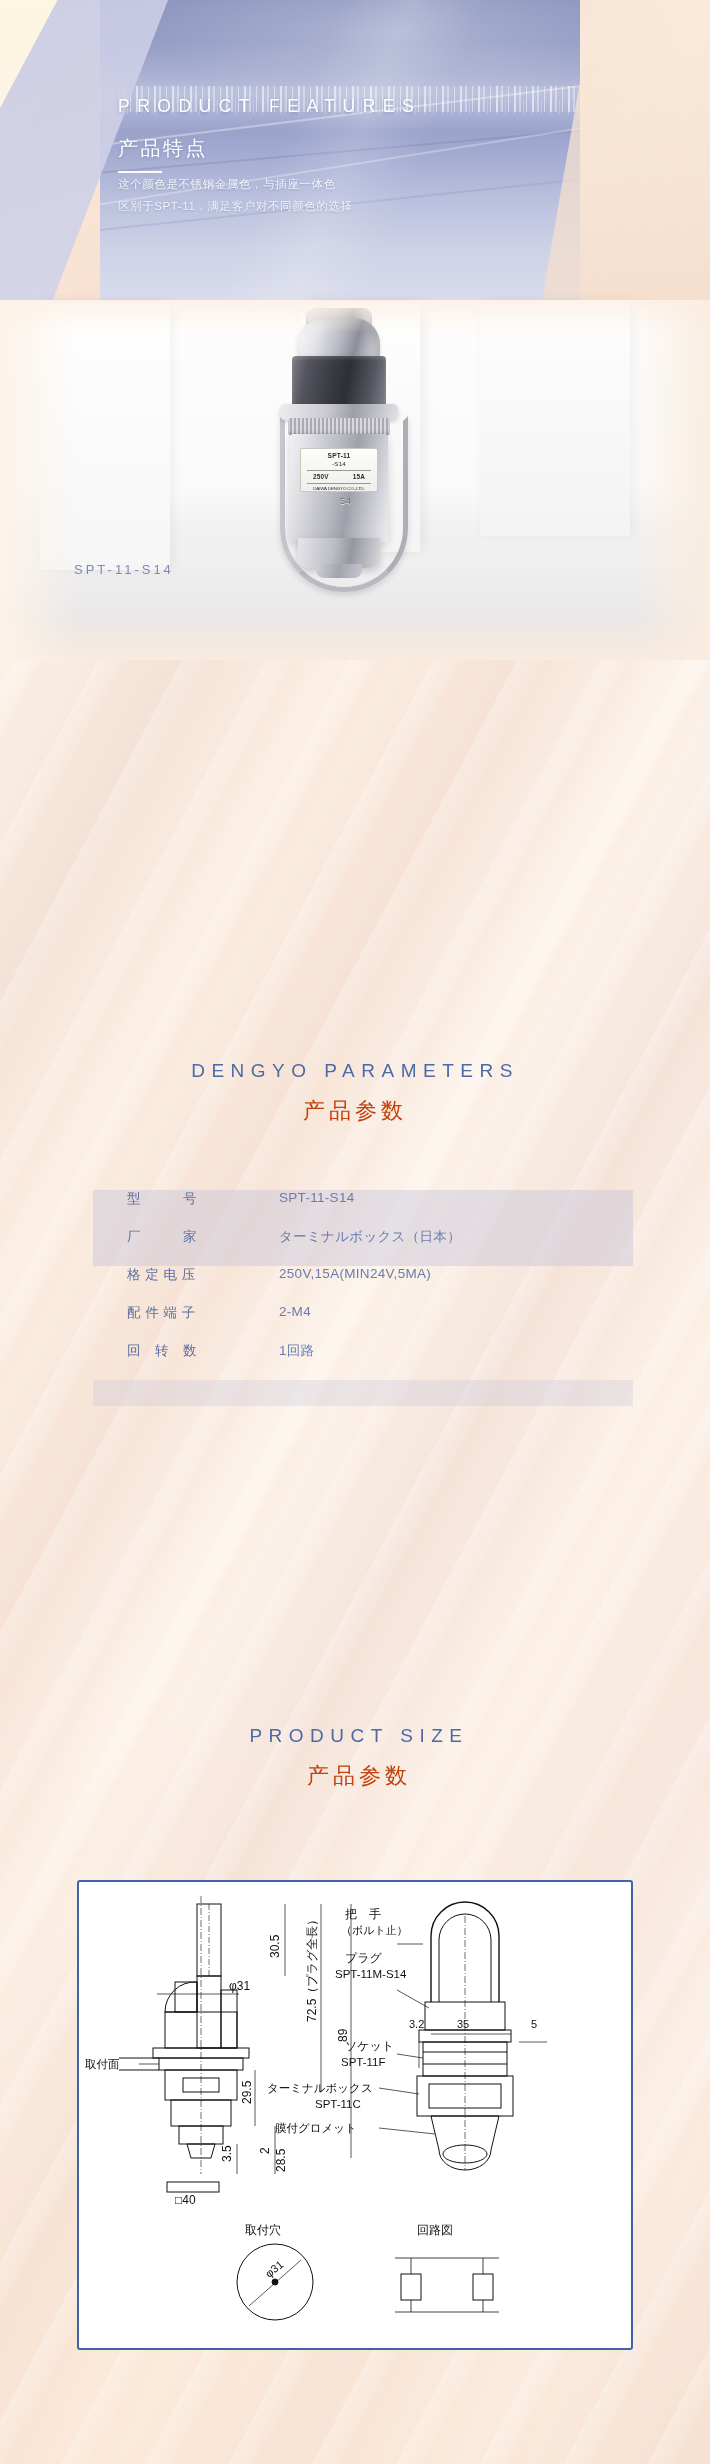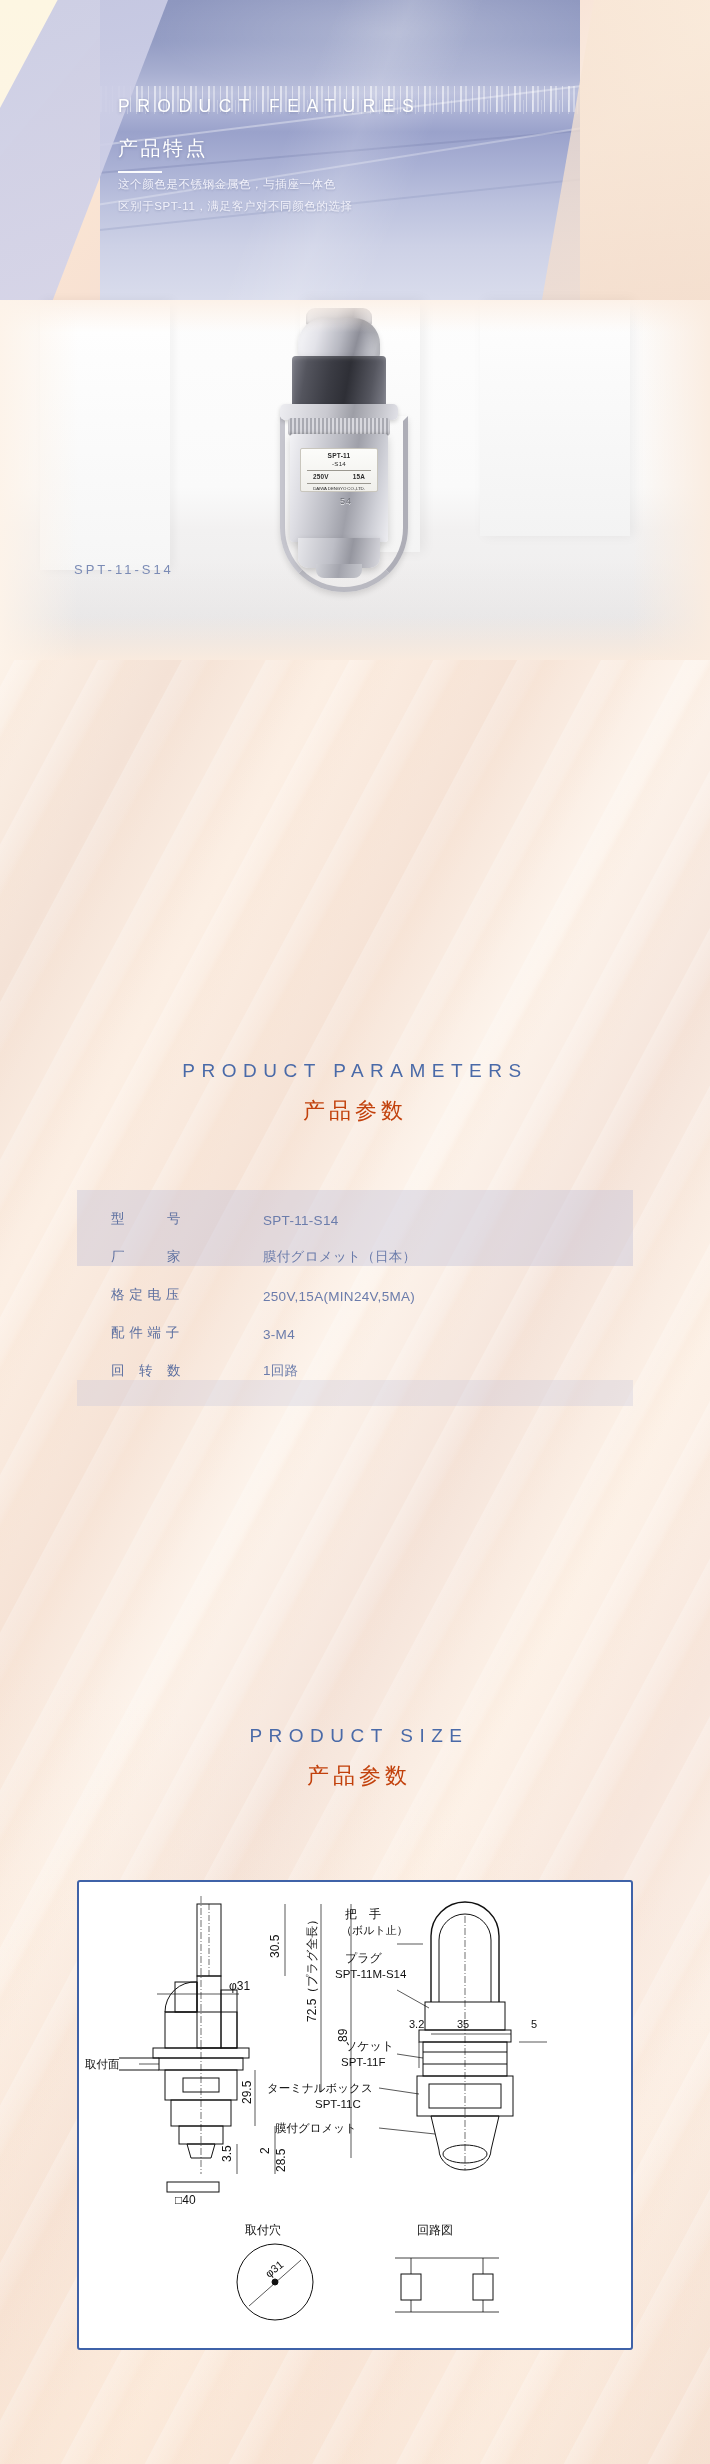--- a/index.html
+++ b/index.html
@@ -212,21 +212,21 @@
     position:absolute; left:74px; top:262px; font-size:13px; color:#7b8bb5; letter-spacing:3px;
   }
 
   
   .sec-title{ position:absolute; width:710px; text-align:center; }
   .sec-en{ font-size:19px; letter-spacing:6.5px; color:#4a6aa8; font-weight:400; }
   .sec-cn{ font-size:22px; letter-spacing:4px; color:#c2410c; margin-top:14px; font-weight:400; }
 
   
   .ptable{ position:absolute; left:77px; top:1190px; width:556px; }
-  .prow{ height:38px; display:flex; align-items:flex-end; }
+  .prow{ height:38px; display:flex; align-items:flex-start;margin-left:16px; }
   .prow.alt{ background:rgba(190,190,215,.38); }
   .prow.plain{ background:rgba(255,255,255,.0); }
   .prow .k{
     width:186px; padding-left:34px; font-size:13.5px; color:#5c6fa0; letter-spacing:.5px;
     display:flex; justify-content:space-between; padding-right:52px;
   }
   .prow .v{ font-size:13.5px; color:#6b7cab; letter-spacing:.3px; }
   .prow.tail{ height:26px; background:rgba(196,196,219,.3); }
 
   
@@ -300,40 +300,40 @@
     </div>
     <div class="dev-base"></div>
     <div class="dev-tip"></div>
   </div>
 
   <div class="photo-frame-fade"></div>
   <div class="photo-code">SPT-11-S14</div>
 </section>
 
 <div class="sec-title" style="top:1060px;">
-  <div class="sec-en">PRODUCT PARAMETERS</div>
+  <div class="sec-en">DENGYO PARAMETERS</div>
   <div class="sec-cn">产品参数</div>
 </div>
 
 <div class="ptable">
   <div class="prow alt">
       <div class="k">型　　　号</div>
       <div class="v">SPT-11-S14</div>
     </div>
   <div class="prow alt">
       <div class="k">厂　　　家</div>
-      <div class="v">膜付グロメット（日本）</div>
+      <div class="v">ターミナルボックス（日本）</div>
     </div>
   <div class="prow plain">
       <div class="k">格 定 电 压</div>
       <div class="v">250V,15A(MIN24V,5MA)</div>
     </div>
   <div class="prow plain">
       <div class="k">配 件 端 子</div>
-      <div class="v">3-M4</div>
+      <div class="v">2-M4</div>
     </div>
   <div class="prow plain">
       <div class="k">回　转　数</div>
       <div class="v">1回路</div>
     </div>
   <div class="prow tail"></div>
 </div>
 
 <div class="sec-title" style="top:1725px;padding-left:8px;">
   <div class="sec-en">PRODUCT SIZE</div>

